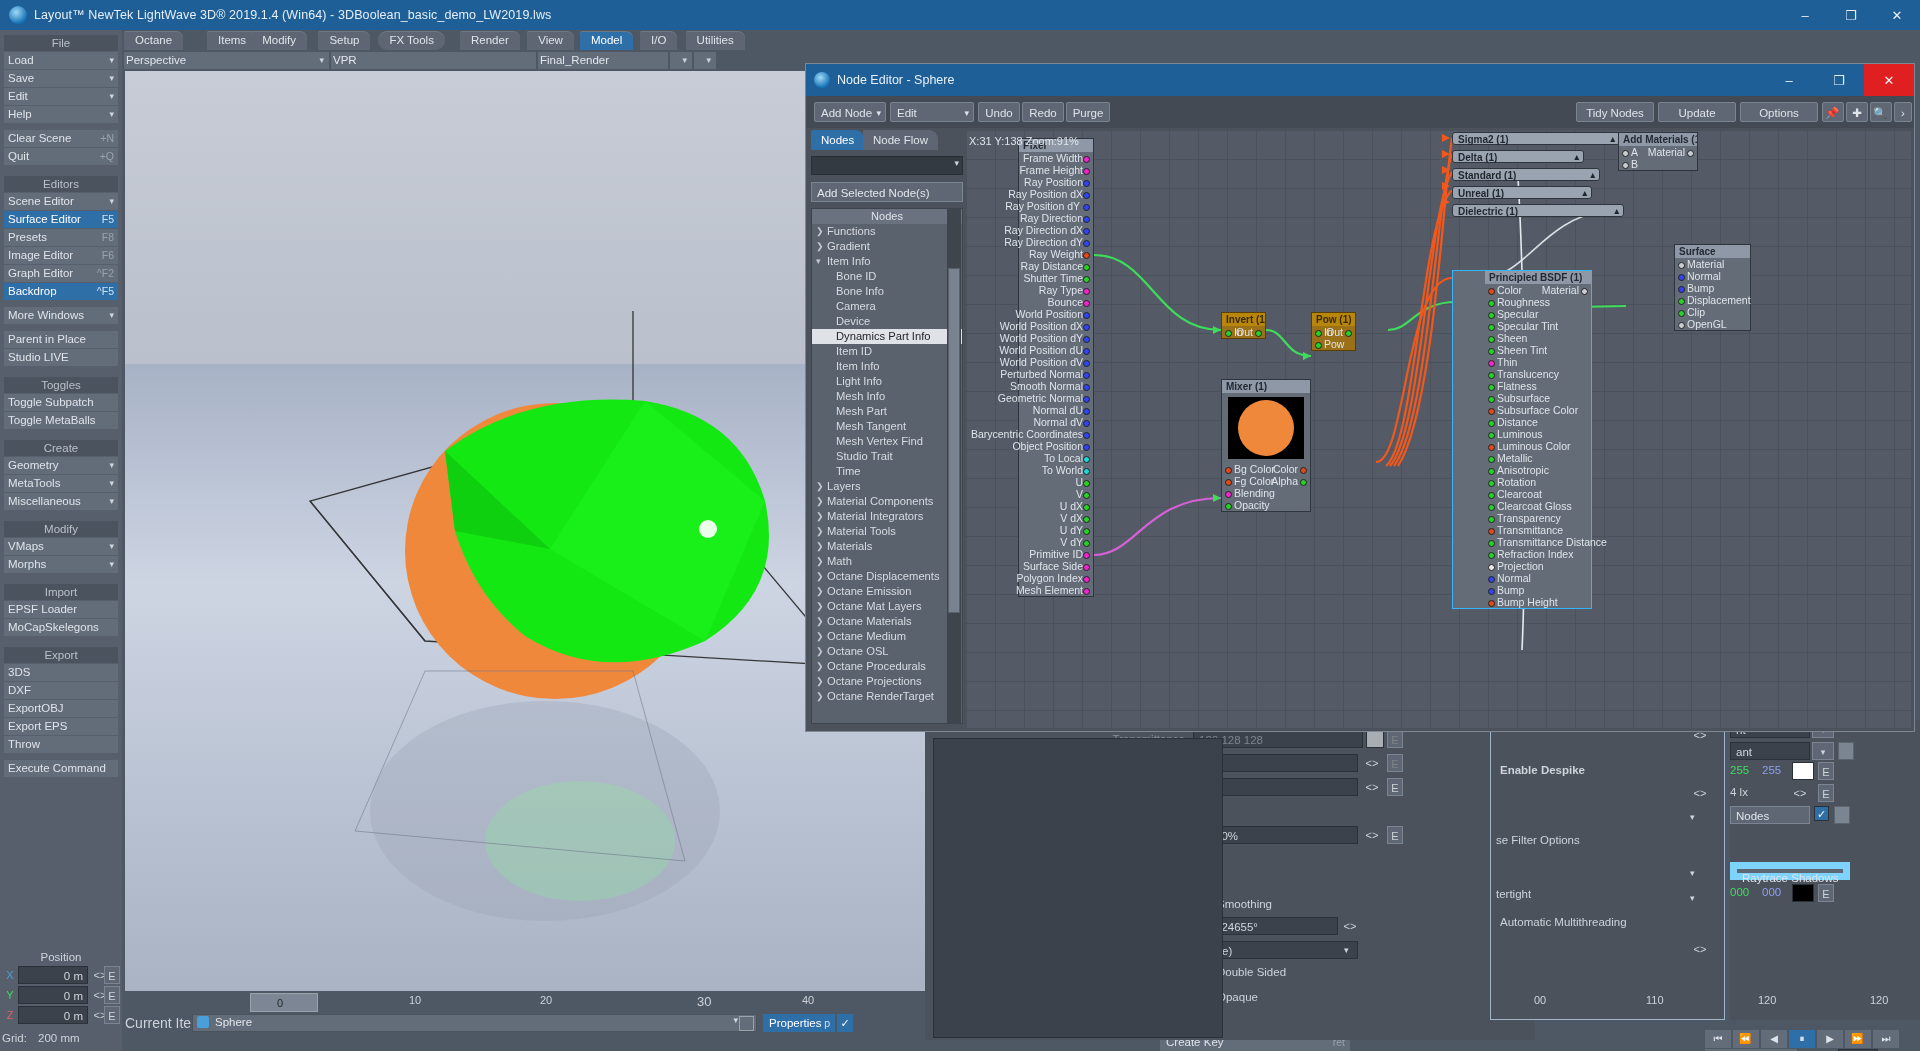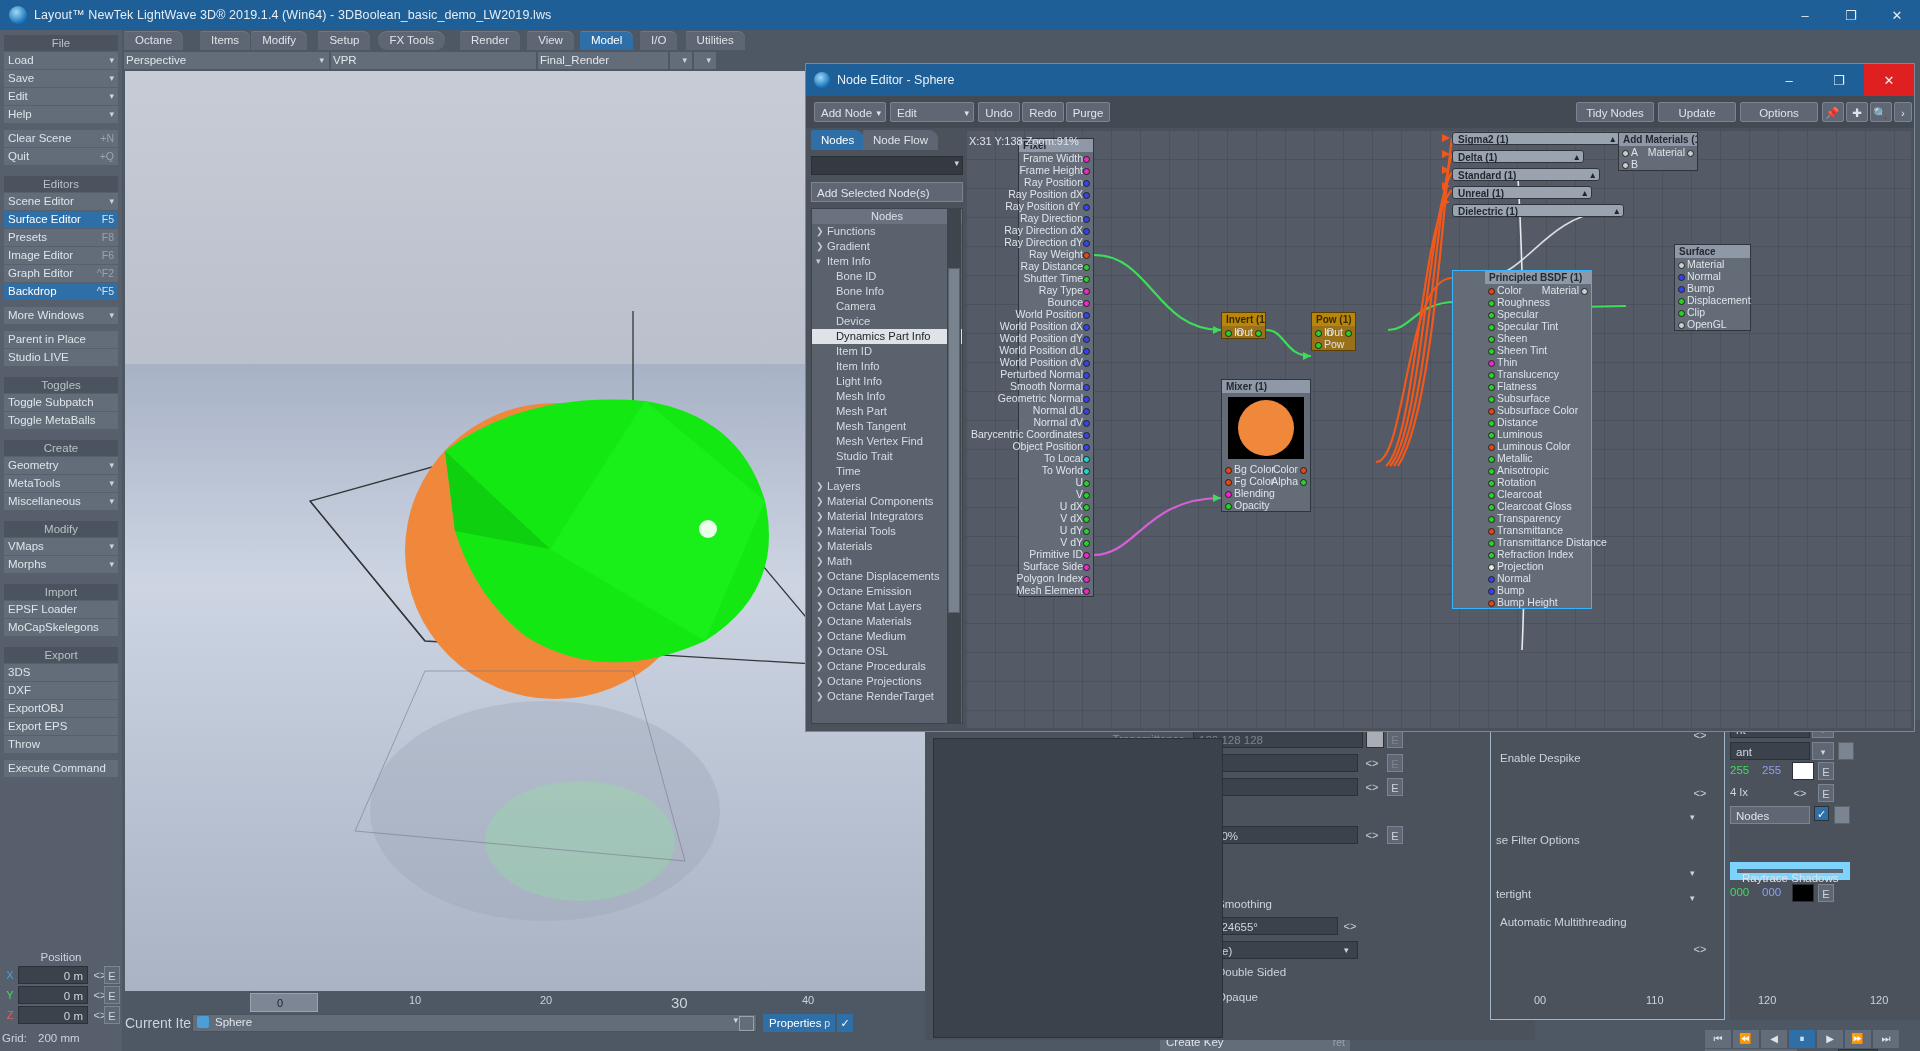--- a/index.html
+++ b/index.html
@@ -270,21 +270,21 @@
           <span>Throw</span>
         </div>
         <div class="sb-gap"></div>
         <div class="sb-item">
           <span>Execute Command</span>
         </div>
       </div>
 
     <div class="tabbar" id="tabbar">
         <div class="tab" style="left: 2px;">Octane</div>
-        <div class="tab" style="left: 78px;">Items</div>
+        <div class="tab" style="left: 85px;">Items</div>
         <div class="tab" style="left: 129.2px;">Modify</div>
         <div class="tab" style="left: 196.4px;">Setup</div>
         <div class="tab" style="left: 256.4px; border-radius: 9px;">FX Tools</div>
         <div class="tab" style="left: 338px;">Render</div>
         <div class="tab" style="left: 405.2px;">View</div>
         <div class="tab active" style="left: 458px;">Model</div>
         <div class="tab" style="left: 518px;">I/O</div>
         <div class="tab" style="left: 563.6px;">Utilities</div>
       </div>
 
@@ -356,21 +356,21 @@
     <div class="tl">
       <svg width="925" height="16" style="position:absolute;left:0;top:0;">
         <g stroke="#c7ced6" stroke-width="1">
           
         </g>
       </svg>
       <div id="tl-ticks">
           <div style="position: absolute; top: 2px; font-size: 11px; color: rgb(205, 211, 218); left: 48px;">0</div>
           <div style="position: absolute; top: 2px; font-size: 11px; color: rgb(205, 211, 218); left: 179px;">10</div>
           <div style="position: absolute; top: 2px; font-size: 11px; color: rgb(205, 211, 218); left: 310px;">20</div>
-          <div style="position: absolute; top: 2px; font-size: 15px; color: rgb(205, 211, 218); left: 441px;">30</div>
+          <div style="position: absolute; top: 2px; font-size: 13px; color: rgb(205, 211, 218); left: 467px;">30</div>
           <div style="position: absolute; top: 2px; font-size: 11px; color: rgb(205, 211, 218); left: 572px;">40</div>
           <div style="position: absolute; top: 2px; font-size: 11px; color: rgb(205, 211, 218); left: 703px;">50</div>
         </div>
       <div style="position:absolute;left:20px;top:1px;width:68px;height:19px;background:#7d8694;border:1px solid #9aa3ad;box-sizing:border-box;">
         <span style="position:absolute;left:26px;top:3px;font-size:11px;color:#1f252c;">0</span>
       </div>
     </div>
 
     <div style="position:absolute;left:125px;top:985px;width:1030px;height:17px;">
       <div style="position:absolute;left:0;top:0;font-size:14px;color:#cdd3da;">Current Item</div>
@@ -452,21 +452,21 @@
       <div style="position:absolute;left:292px;top:271px;font-size:11.5px;color:#cdd3da;">Opaque</div>
 
       <div style="position:absolute;left:12px;top:296px;font-size:11.5px;color:#cdd3da;">Comment</div>
     </div>
 
     <div style="position:absolute;left:933px;top:708px;width:290px;height:300px;background:#3b424b;border:1px solid #2b3139;box-sizing:border-box;"></div>
 
     <div class="ro">
       <div style="position:absolute;left:0;top:0;width:235px;height:300px;background:#4b525c;border:1px solid #9fb5c9;box-sizing:border-box;"></div>
       <div class="pen" style="left:200px;top:6px;">&lt;&gt;</div>
-      <div style="position:absolute;left:10px;top:32px;font-size:11.5px;color:#cdd3da;">Enable Despike</div>
+      <div style="position:absolute;left:10px;top:44px;font-size:11.5px;color:#cdd3da;font-weight:bold;">Enable Despike</div>
       <div class="pen" style="left:200px;top:64px;">&lt;&gt;</div>
       <div style="position:absolute;left:200px;top:92px;font-size:9px;color:#cfd5dc;">▾</div>
       <div style="position:absolute;left:6px;top:114px;font-size:11.5px;color:#cdd3da;">se Filter Options</div>
       <div style="position:absolute;left:200px;top:148px;font-size:9px;color:#cfd5dc;">▾</div>
       <div style="position:absolute;left:6px;top:168px;font-size:11.5px;color:#cdd3da;">tertight</div>
       <div style="position:absolute;left:200px;top:173px;font-size:9px;color:#cfd5dc;">▾</div>
       <div style="position:absolute;left:10px;top:196px;font-size:11.5px;color:#cdd3da;">Automatic Multithreading</div>
       <div class="pen" style="left:200px;top:220px;">&lt;&gt;</div>
     </div>
 

